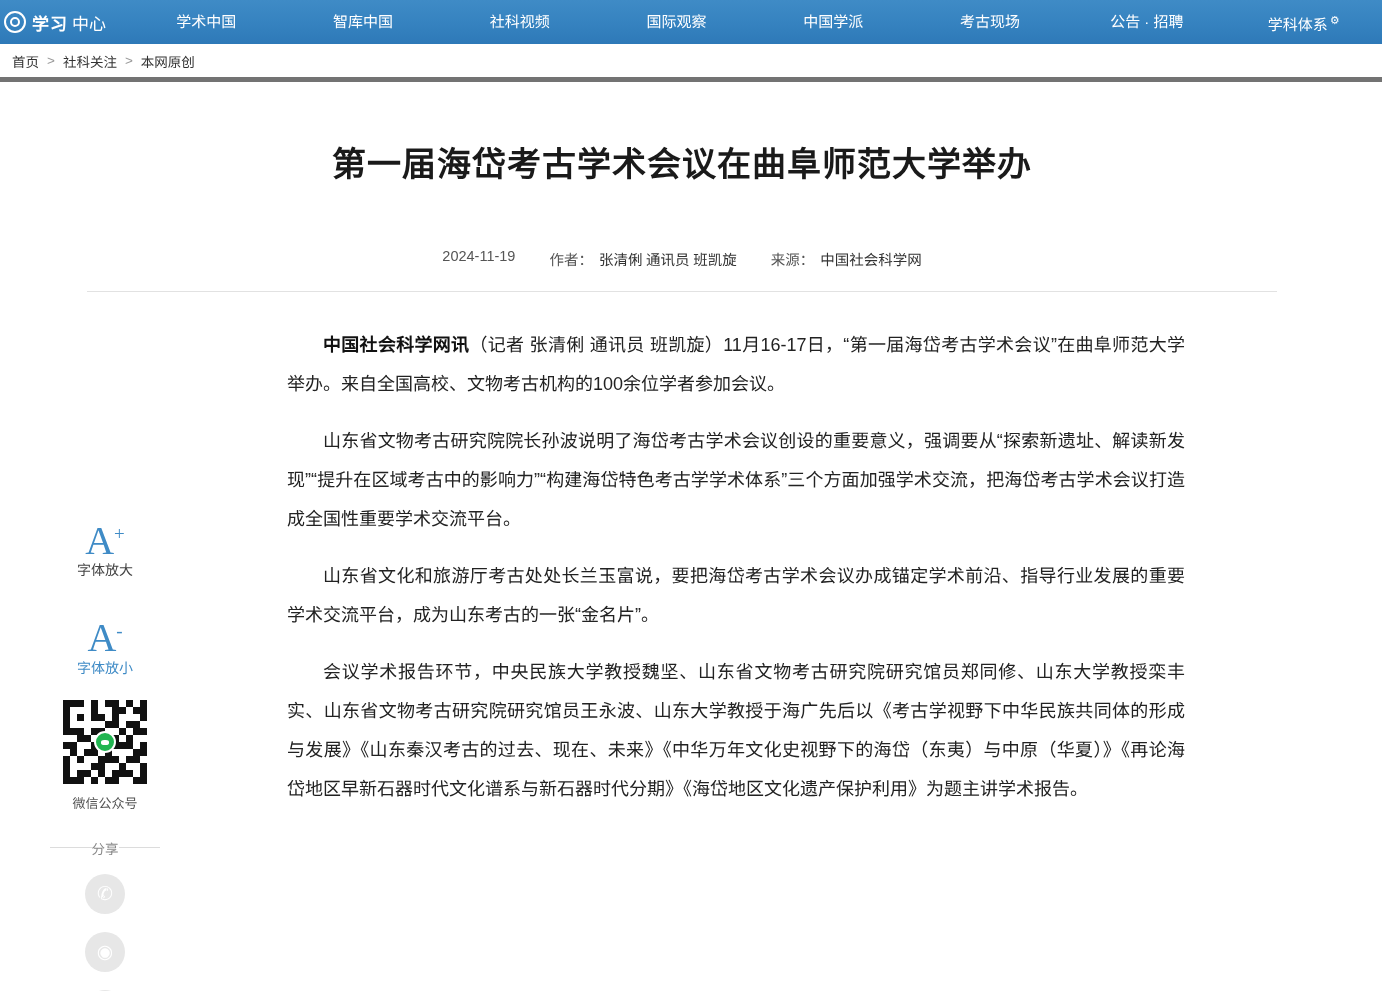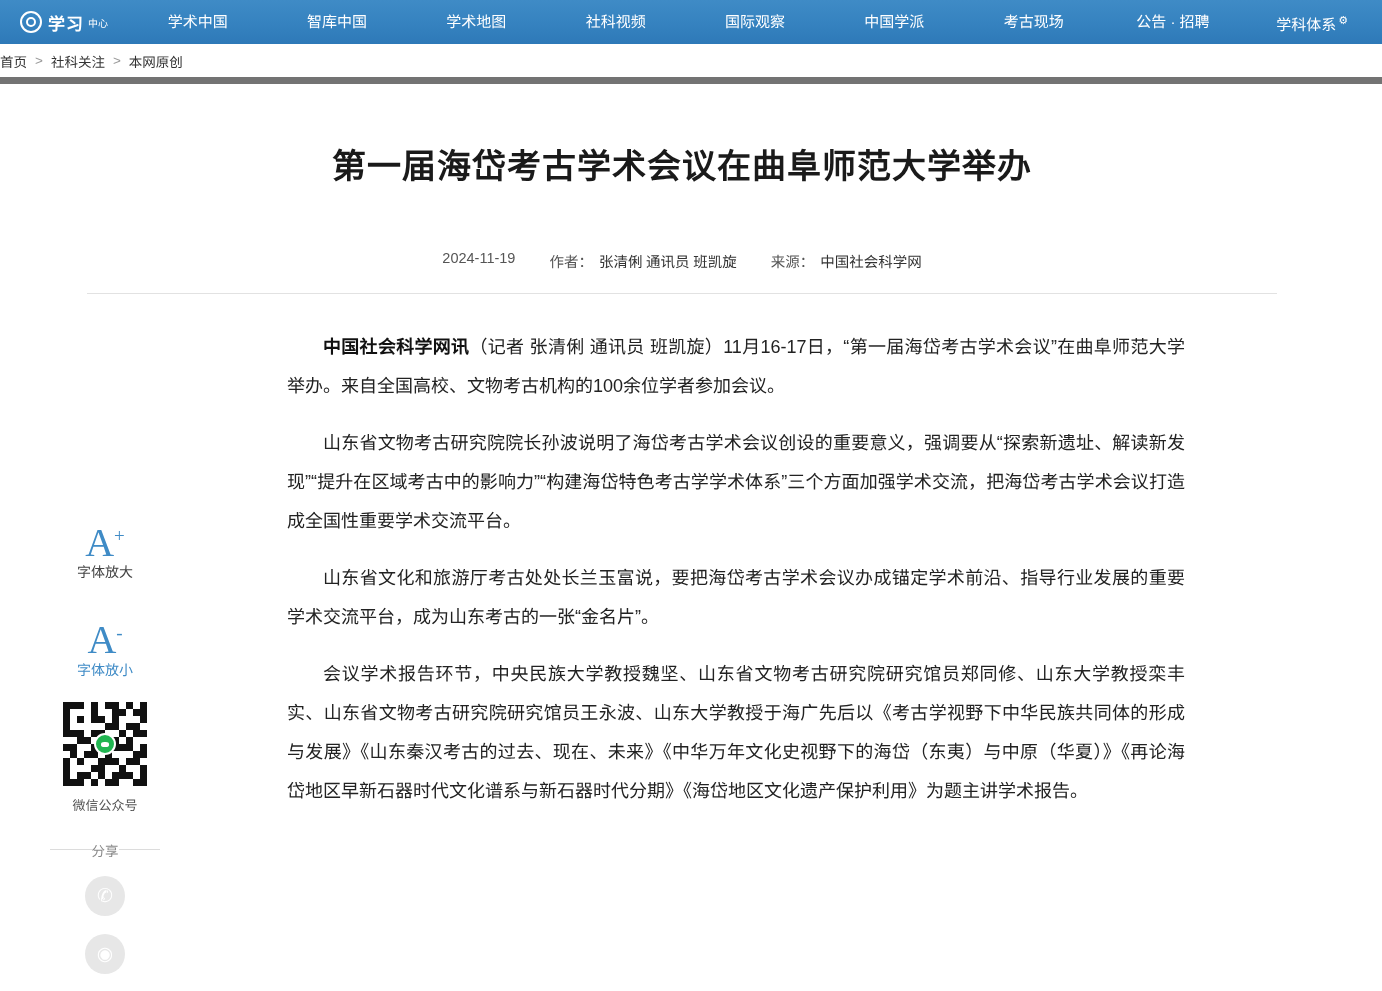--- a/index.html
+++ b/index.html
@@ -21,21 +21,21 @@
     background: linear-gradient(180deg, #3f8bc6 0%, #3683c0 50%, #2e79b8 100%);
     display: flex;
     align-items: center;
     color: #ffffff;
     font-size: 15px;
     position: relative;
   }
   .brand {
     display: flex;
     align-items: center;
-    padding-left: 20px;
+    padding-left: 4px;
     width: 128px;
     box-sizing: border-box;
     flex: 0 0 auto;
   }
   .brand-logo {
     width: 22px;
     height: 22px;
     border-radius: 50%;
     border: 2px solid #ffffff;
     display: inline-block;
@@ -55,21 +55,21 @@
     box-sizing: border-box;
   }
   .brand-text {
     font-size: 17px;
     font-weight: bold;
     margin-left: 6px;
     letter-spacing: 1px;
     white-space: nowrap;
   }
   .brand-sub {
-    font-size: 10px;
+    font-size: 17px;
     margin-left: 4px;
     white-space: nowrap;
   }
   .navitems {
     display: flex;
     align-items: center;
     flex: 1 1 auto;
     height: 100%;
   }
   .navitem {
@@ -87,22 +87,22 @@
     vertical-align: super;
   }
 
   
   .breadcrumb {
     height: 33px;
     display: flex;
     align-items: center;
     font-size: 13.5px;
     color: #333333;
-    padding-left: 0;
-    border-bottom: 7px solid #737373;
+    padding-left: 12px;
+    border-bottom: 5px solid #737373;
     background: #ffffff;
   }
   .breadcrumb a {
     color: #333333;
     text-decoration: none;
     cursor: pointer;
   }
   .breadcrumb .sep {
     margin: 0 8px;
     color: #999999;
@@ -289,21 +289,20 @@
 
 <div class="topnav">
   <div class="brand">
     <span class="brand-logo"></span>
     <span class="brand-text">学习</span>
     <span class="brand-sub">中心</span>
   </div>
   <div class="navitems">
     <div class="navitem"><span>学术中国</span></div>
     <div class="navitem"><span>智库中国</span></div>
-    <div class="navitem"><span>学术地图</span></div>
     <div class="navitem"><span>社科视频</span></div>
     <div class="navitem"><span>国际观察</span></div>
     <div class="navitem"><span>中国学派</span></div>
     <div class="navitem"><span>考古现场</span></div>
     <div class="navitem"><span>公告 · 招聘</span></div>
     <div class="navitem"><span>学科体系</span><span class="gear">⚙</span></div>
   </div>
 </div>
 
 <div class="breadcrumb">

